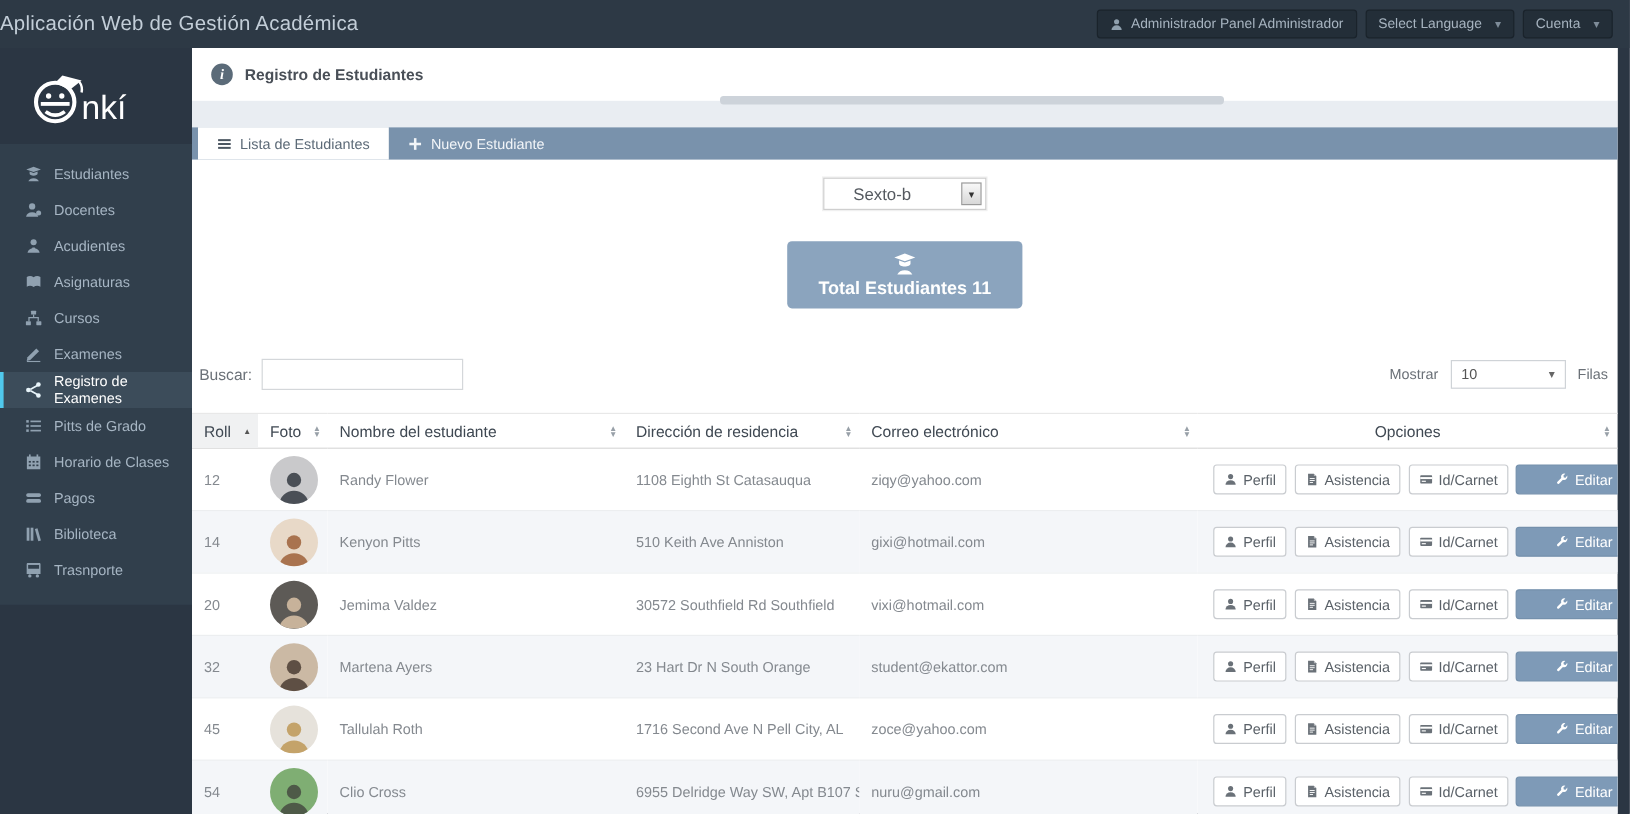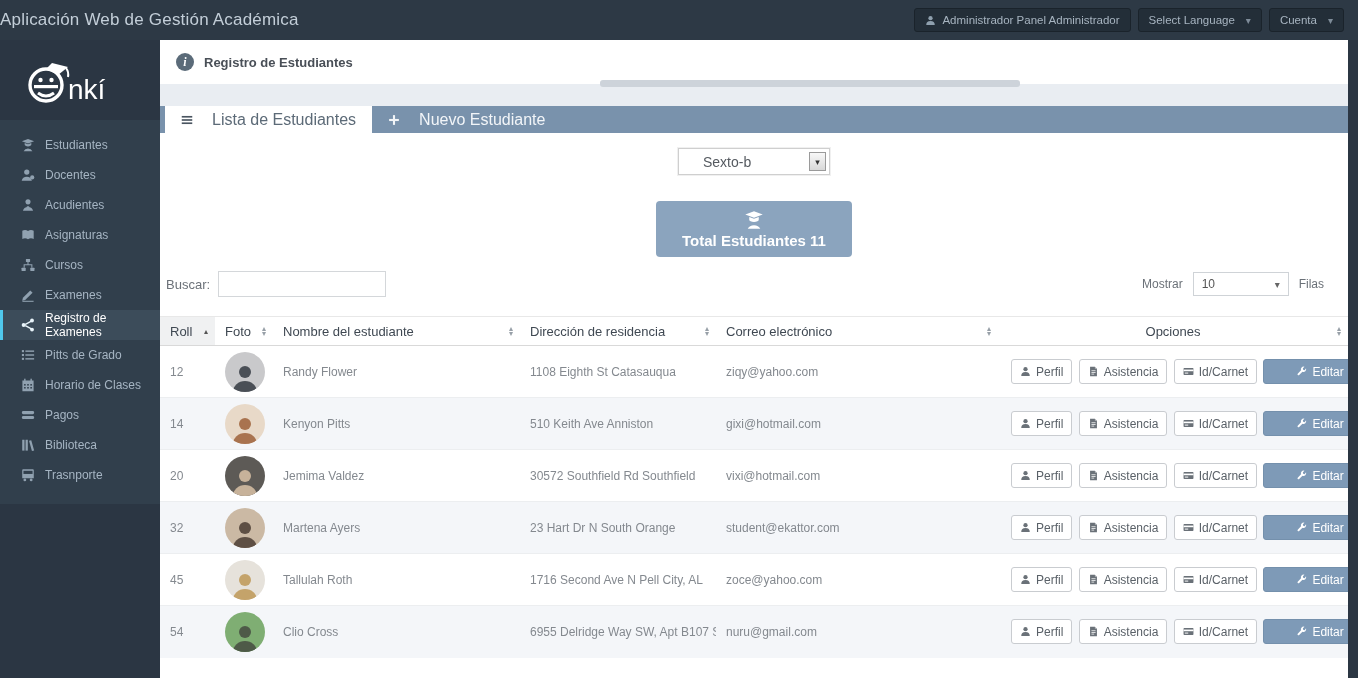--- a/index.html
+++ b/index.html
@@ -31,41 +31,41 @@
   .title-bar { height:44px; display:flex; align-items:center; gap:10px; padding-left:16px; background:#fff; }
   .info-icon { width:18px; height:18px; border-radius:50%; background:#5b6b79; color:#fff;
                font-size:12px; font-weight:bold; font-style:italic; display:flex; align-items:center;
                justify-content:center; font-family:"Liberation Serif", serif; }
   .page-title { font-size:13px; font-weight:bold; color:#494f57; }
   .band { height:22px; background:#e9edf2; position:relative; }
   .hscroll-thumb { position:absolute; left:440px; top:-4px; width:420px; height:7px;
                    background:#cdd3da; border-radius:3px; }
 
   .tabs { height:27px; background:#7992ac; display:flex; padding-left:5px; }
-  .tab { display:flex; align-items:center; gap:19px; padding:0 16px; font-size:16px; color:#f2f5f8; cursor:pointer; }
+  .tab { display:flex; align-items:center; gap:7px; padding:0 16px; font-size:12px; color:#f2f5f8; cursor:pointer; }
   .tab svg { width:12px; height:12px; fill:#f2f5f8; }
   .tab.active { background:#ffffff; color:#5c6a77; }
   .tab.active svg { fill:#4a5560; }
 
   
   .course-row { display:flex; justify-content:center; margin-top:15px; }
-  .course-select { width:152px; height:27px; border:1px solid #cfcfcf; background:#fff; position:relative;
+  .course-select { width:136px; height:27px; border:1px solid #cfcfcf; background:#fff; position:relative;
                    display:flex; align-items:center; cursor:pointer; box-shadow:0 0 0 1px #f0f0f0; }
   .course-select .val { margin-left:24px; font-size:14px; color:#555a60; }
   .sel-arrow { position:absolute; right:3px; top:3px; width:17px; height:19px; border:1px solid #9a9a9a;
                background:linear-gradient(#f8f8f8,#d8d8d8); display:flex; align-items:center; justify-content:center; }
   .sel-arrow::after { content:"▾"; font-size:9px; color:#333; }
 
   .total-box { width:196px; height:56px; margin:26px auto 0 auto; background:#8ba4be; border-radius:4px;
                display:flex; flex-direction:column; align-items:center; justify-content:center; gap:2px; cursor:pointer; }
   .total-box svg { width:22px; height:20px; fill:#ffffff; }
   .total-label { color:#fff; font-size:15px; font-weight:bold; }
 
   
-  .search-row { margin-top:14px; padding:0 24px 0 6px; display:flex; align-items:center; }
+  .search-row { margin-top:42px; padding:0 8px 0 6px; display:flex; align-items:center; }
   .search-label { font-size:13px; color:#6b7178; margin-right:8px; }
   .search-input { width:168px; height:26px; border:1px solid #d4d7da; font-size:12px; padding:0 6px;
                   color:#555; outline:none; }
   .page-right { margin-left:auto; display:flex; align-items:center; gap:10px; }
   .show-label, .rows-label { font-size:12px; color:#6b7178; }
   .rows-select { width:96px; height:24px; border:1px solid #cfd3d7; display:flex; align-items:center;
                  padding:0 8px; font-size:12px; color:#555; cursor:pointer; }
   .rows-select::after { content:"▾"; margin-left:auto; color:#666; font-size:10px; }
 
   

